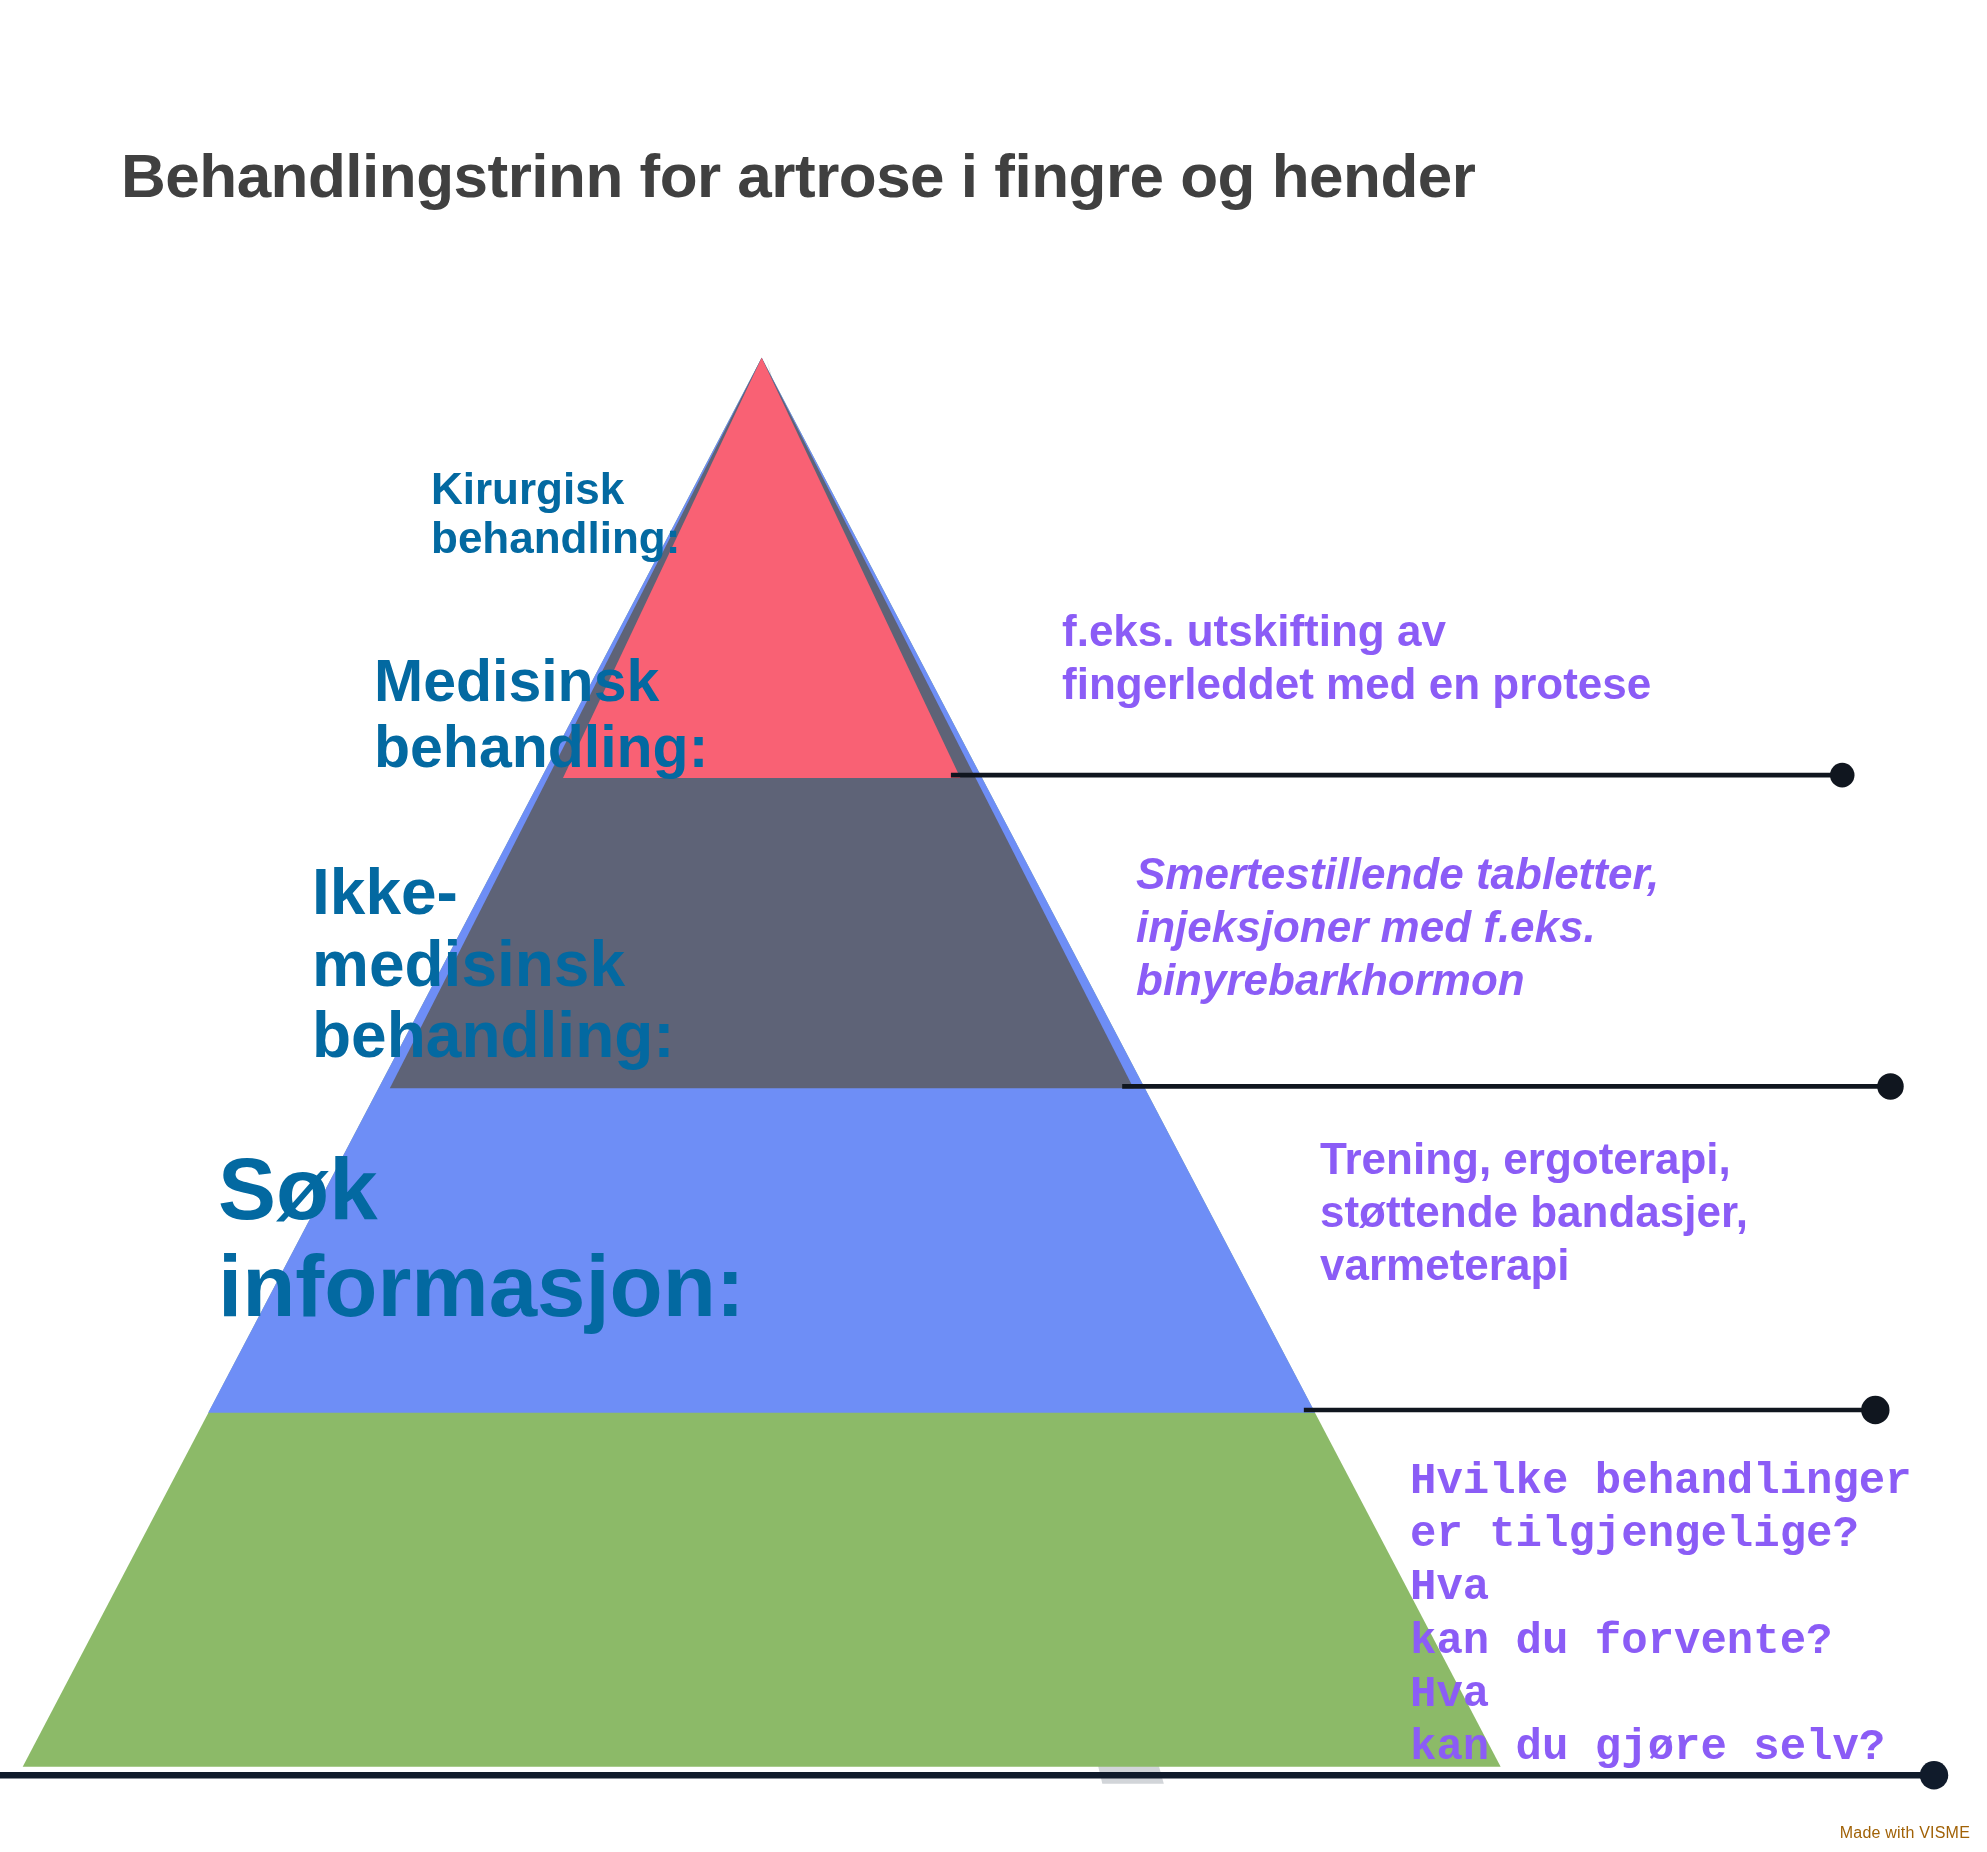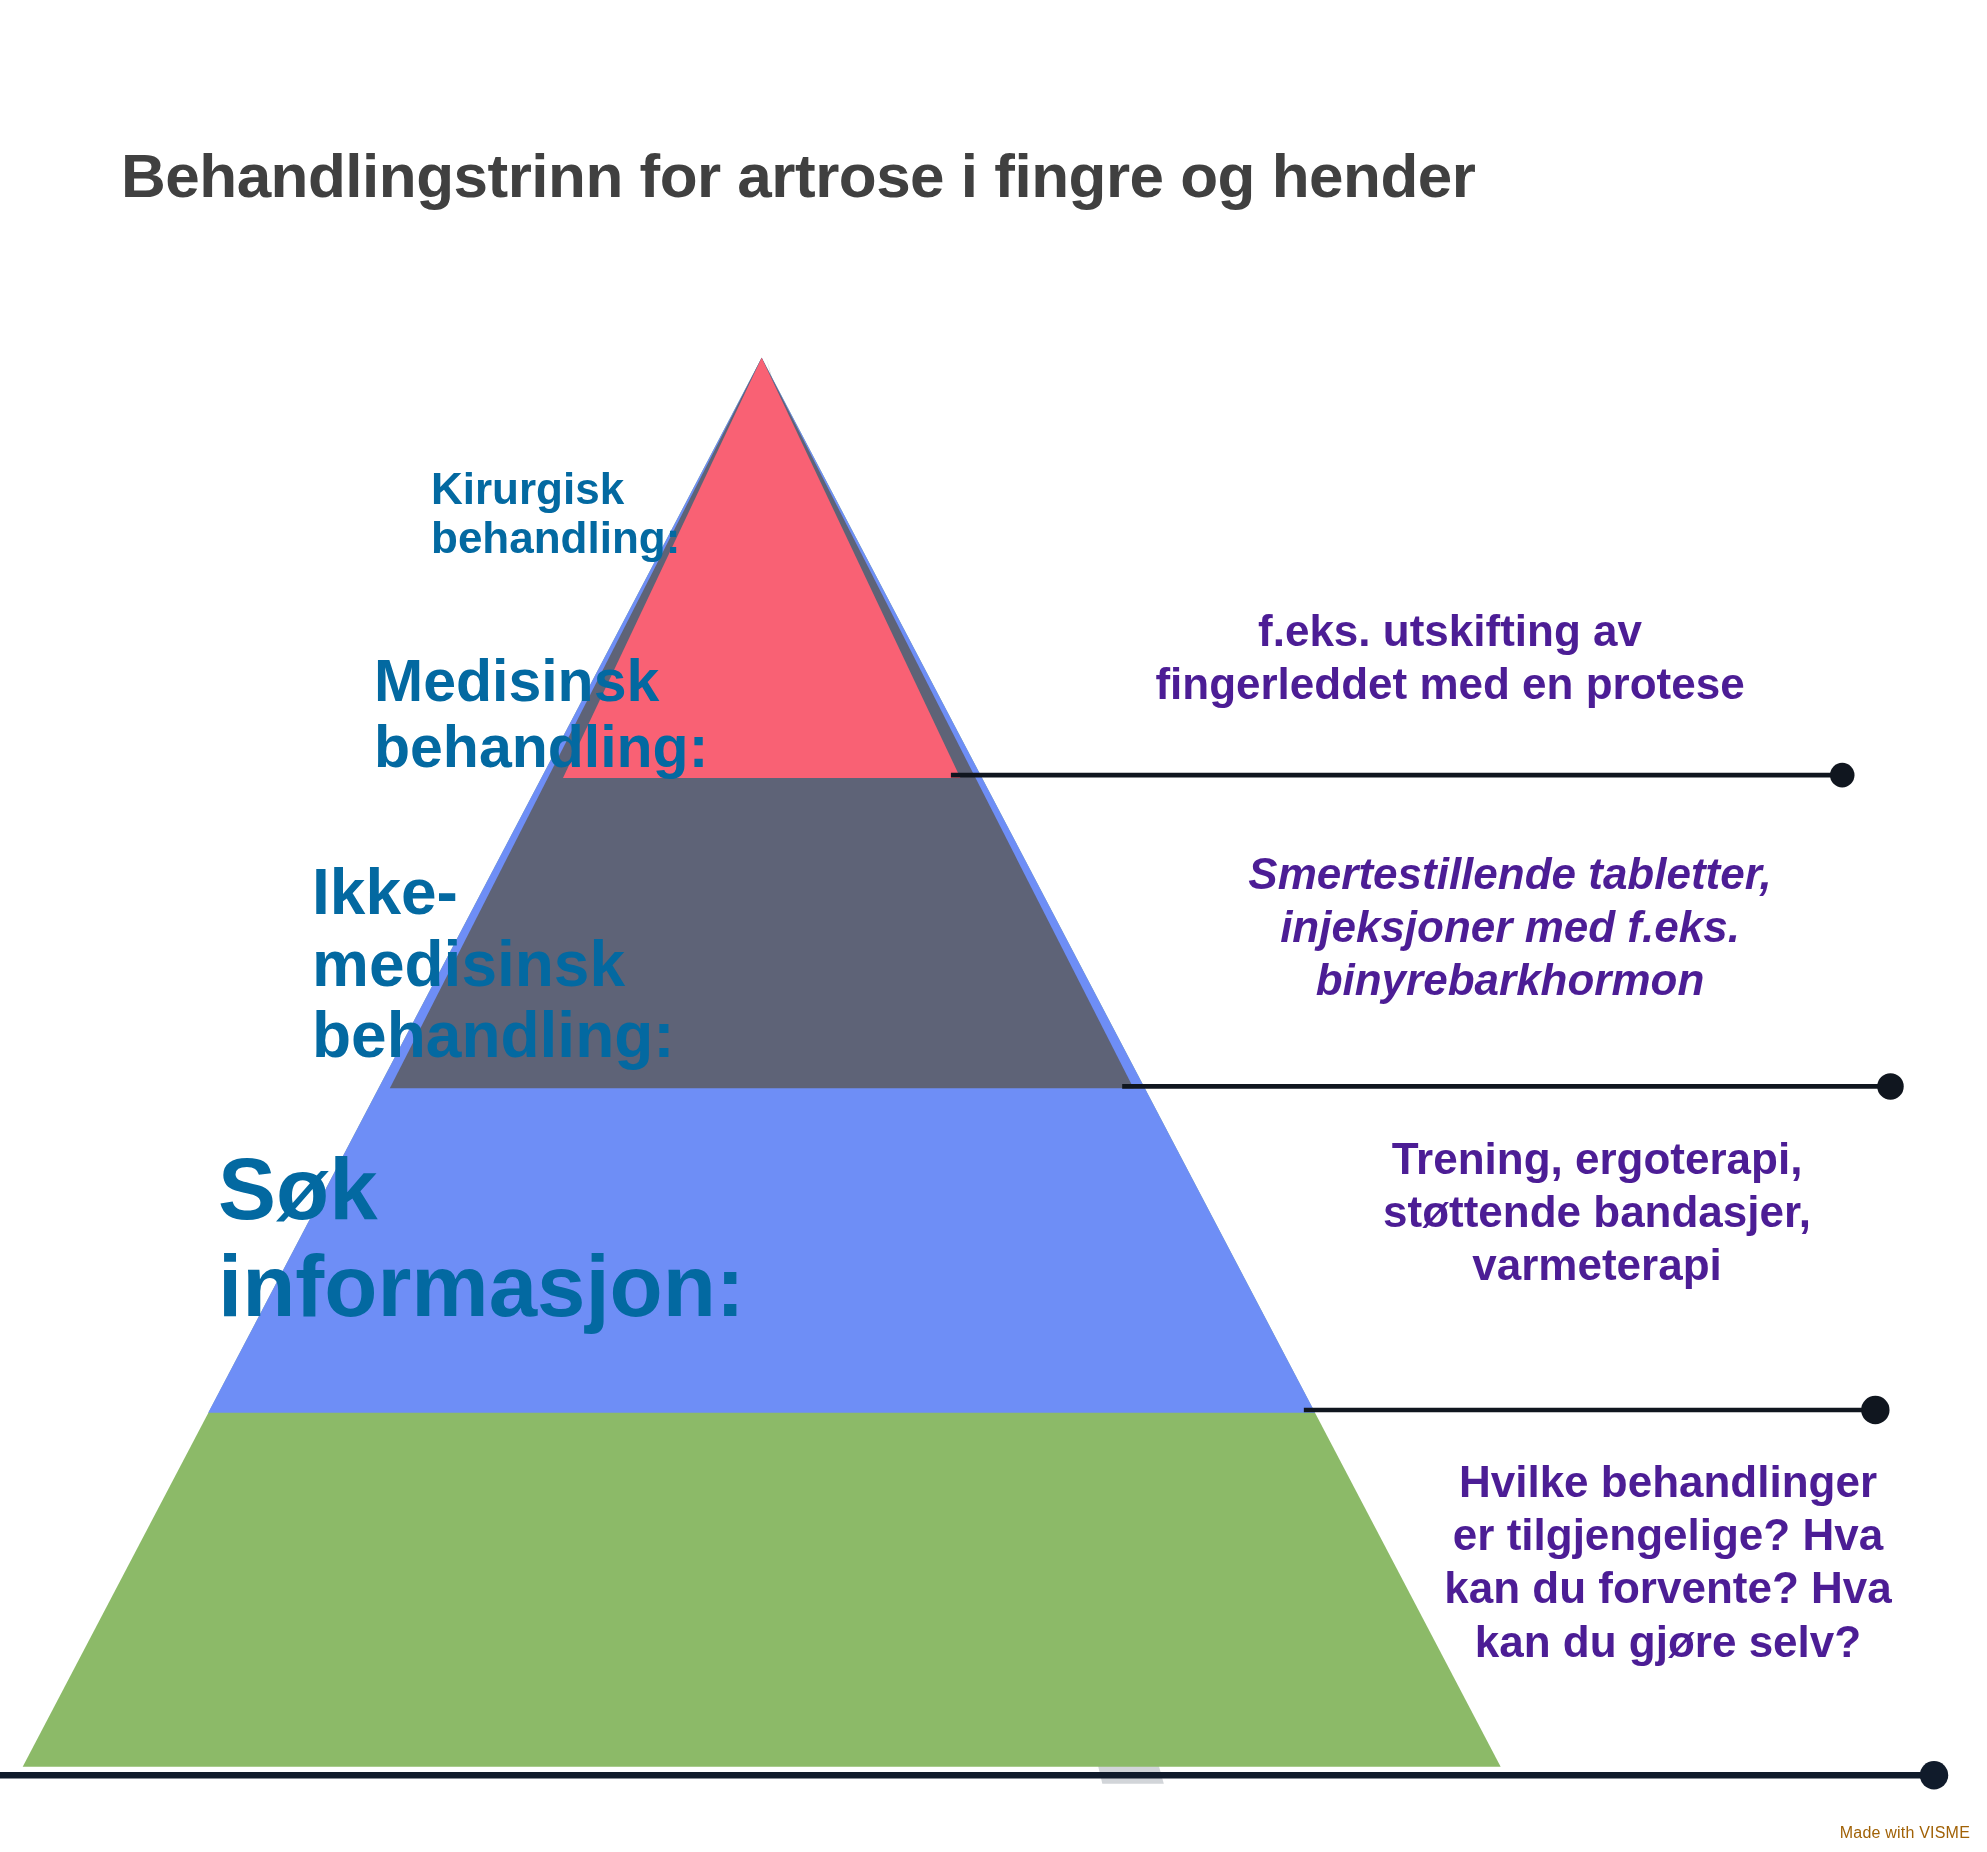--- a/index.html
+++ b/index.html
@@ -37,23 +37,22 @@
     position: absolute;
     left: 0;
     top: 0;
     width: 1987px;
     height: 1853px;
   }
 
   
   .annot {
     position: absolute;
-    text-align: center;
     font-weight: 700;
-    color: #4c1d95;
+    color: #8b5cf6;
     line-height: 1.21;
   }
   #annot-0 {
     left: 1062px;
     top: 604px;
     width: 776px;
     font-size: 44px;
   }
   #annot-1 {
     left: 1136px;
@@ -65,20 +64,21 @@
     left: 1320px;
     top: 1132px;
     width: 554px;
     font-size: 44px;
   }
   #annot-3 {
     left: 1410px;
     top: 1455px;
     width: 516px;
     font-size: 44px;
+    font-family: Liberation Mono, monospace;
   }
 
   
   .tier-label {
     position: absolute;
     text-align: left;
     color: #0369a1;
     font-weight: 700;
     line-height: 1.12;
     white-space: pre-line;

